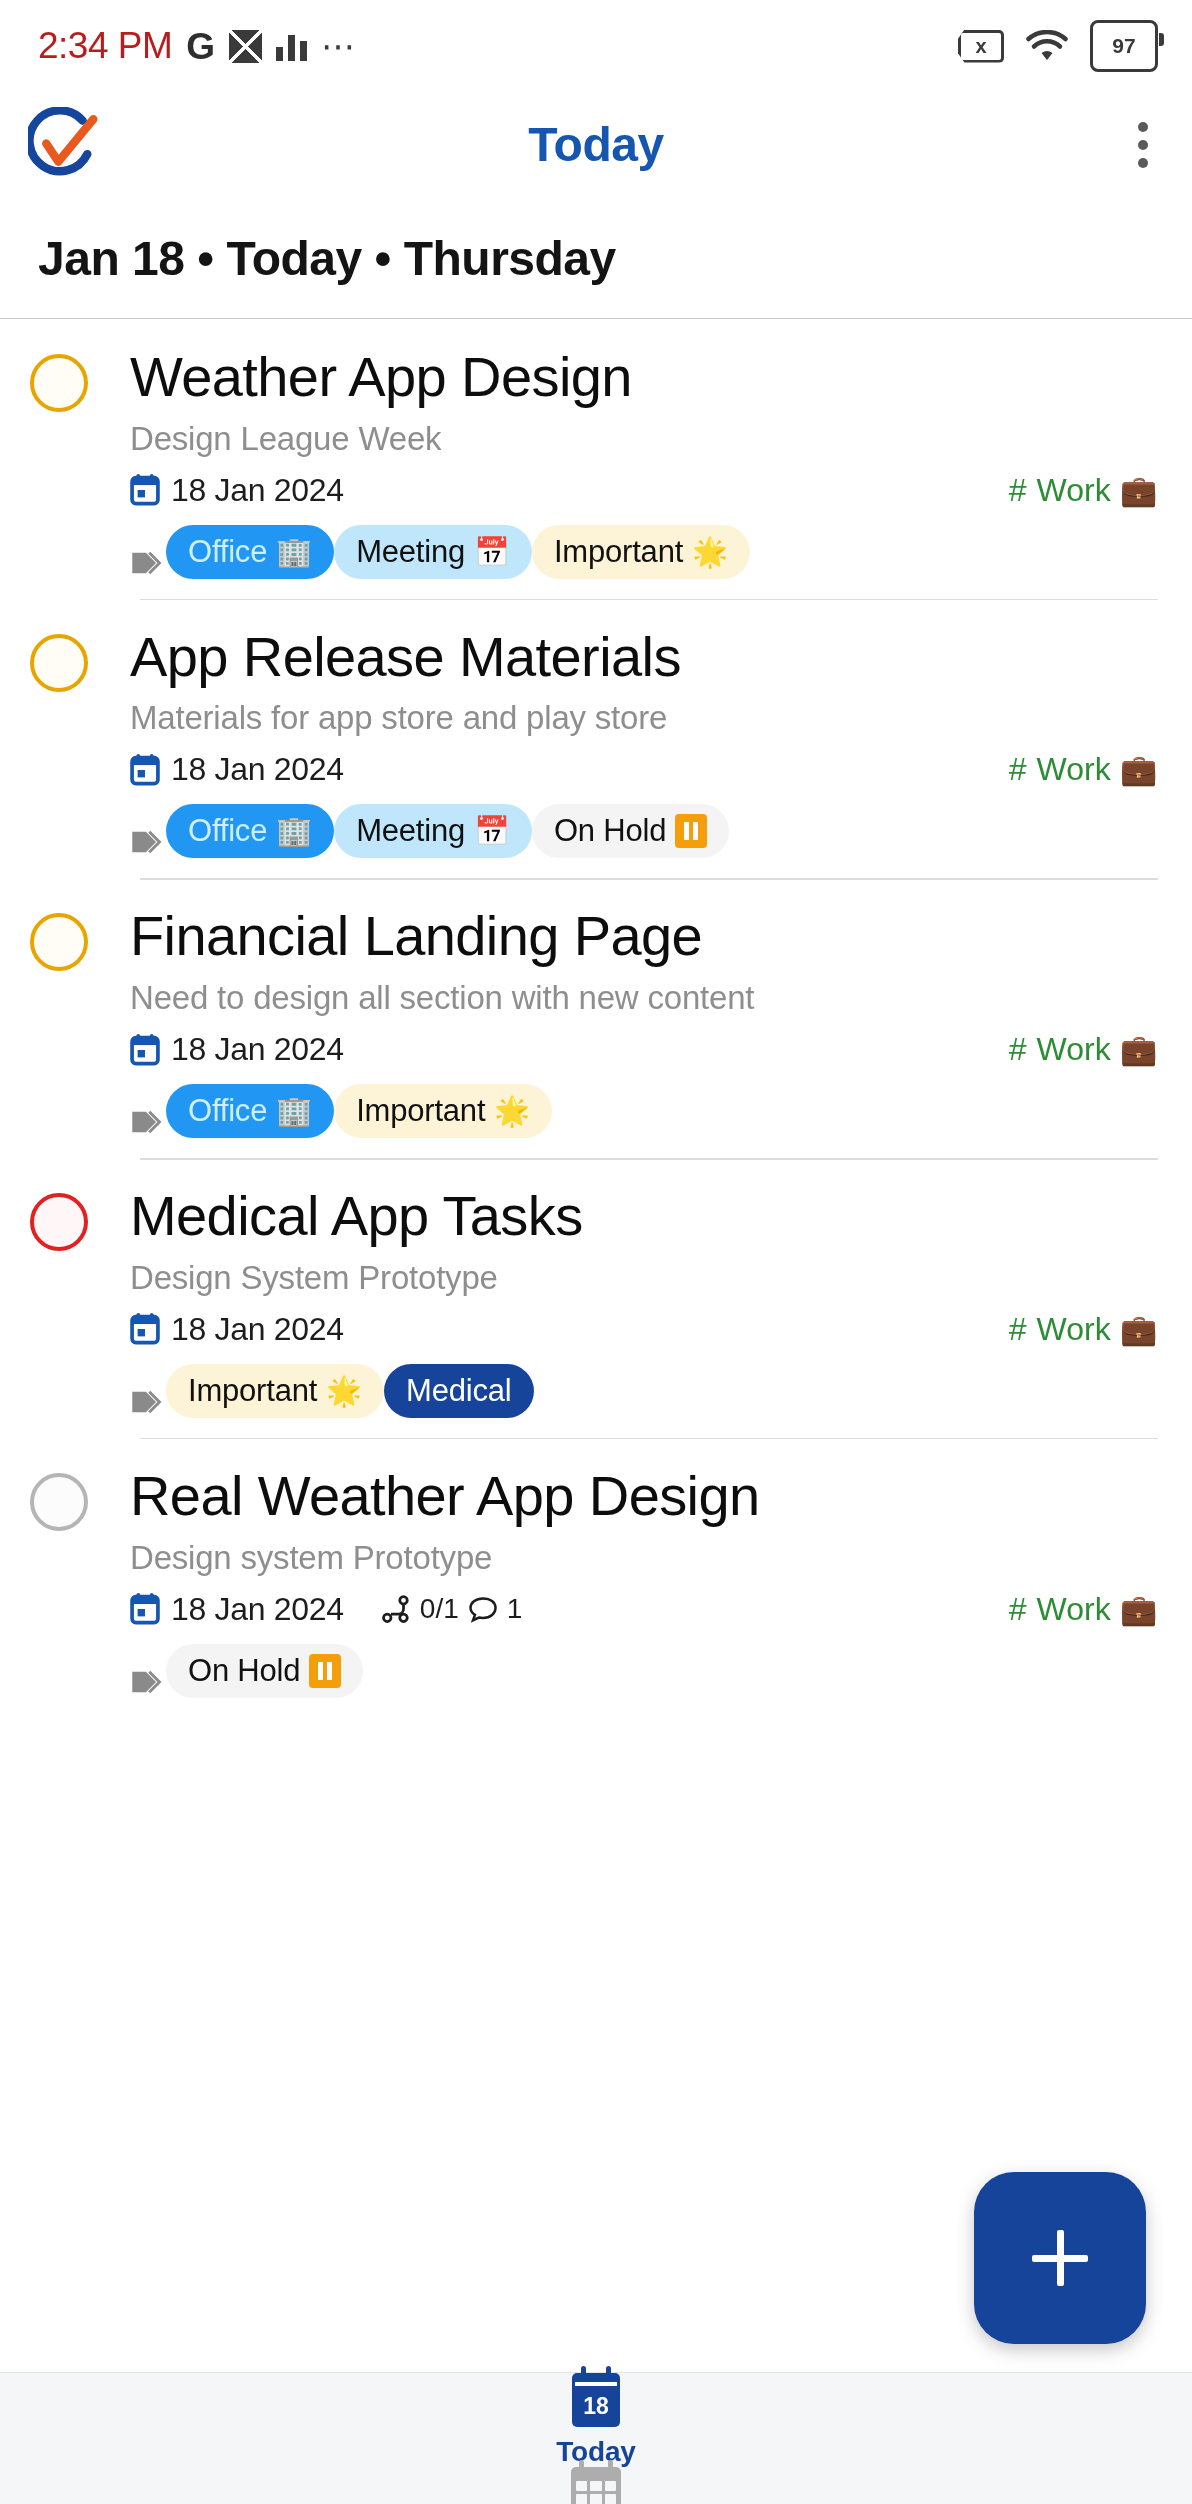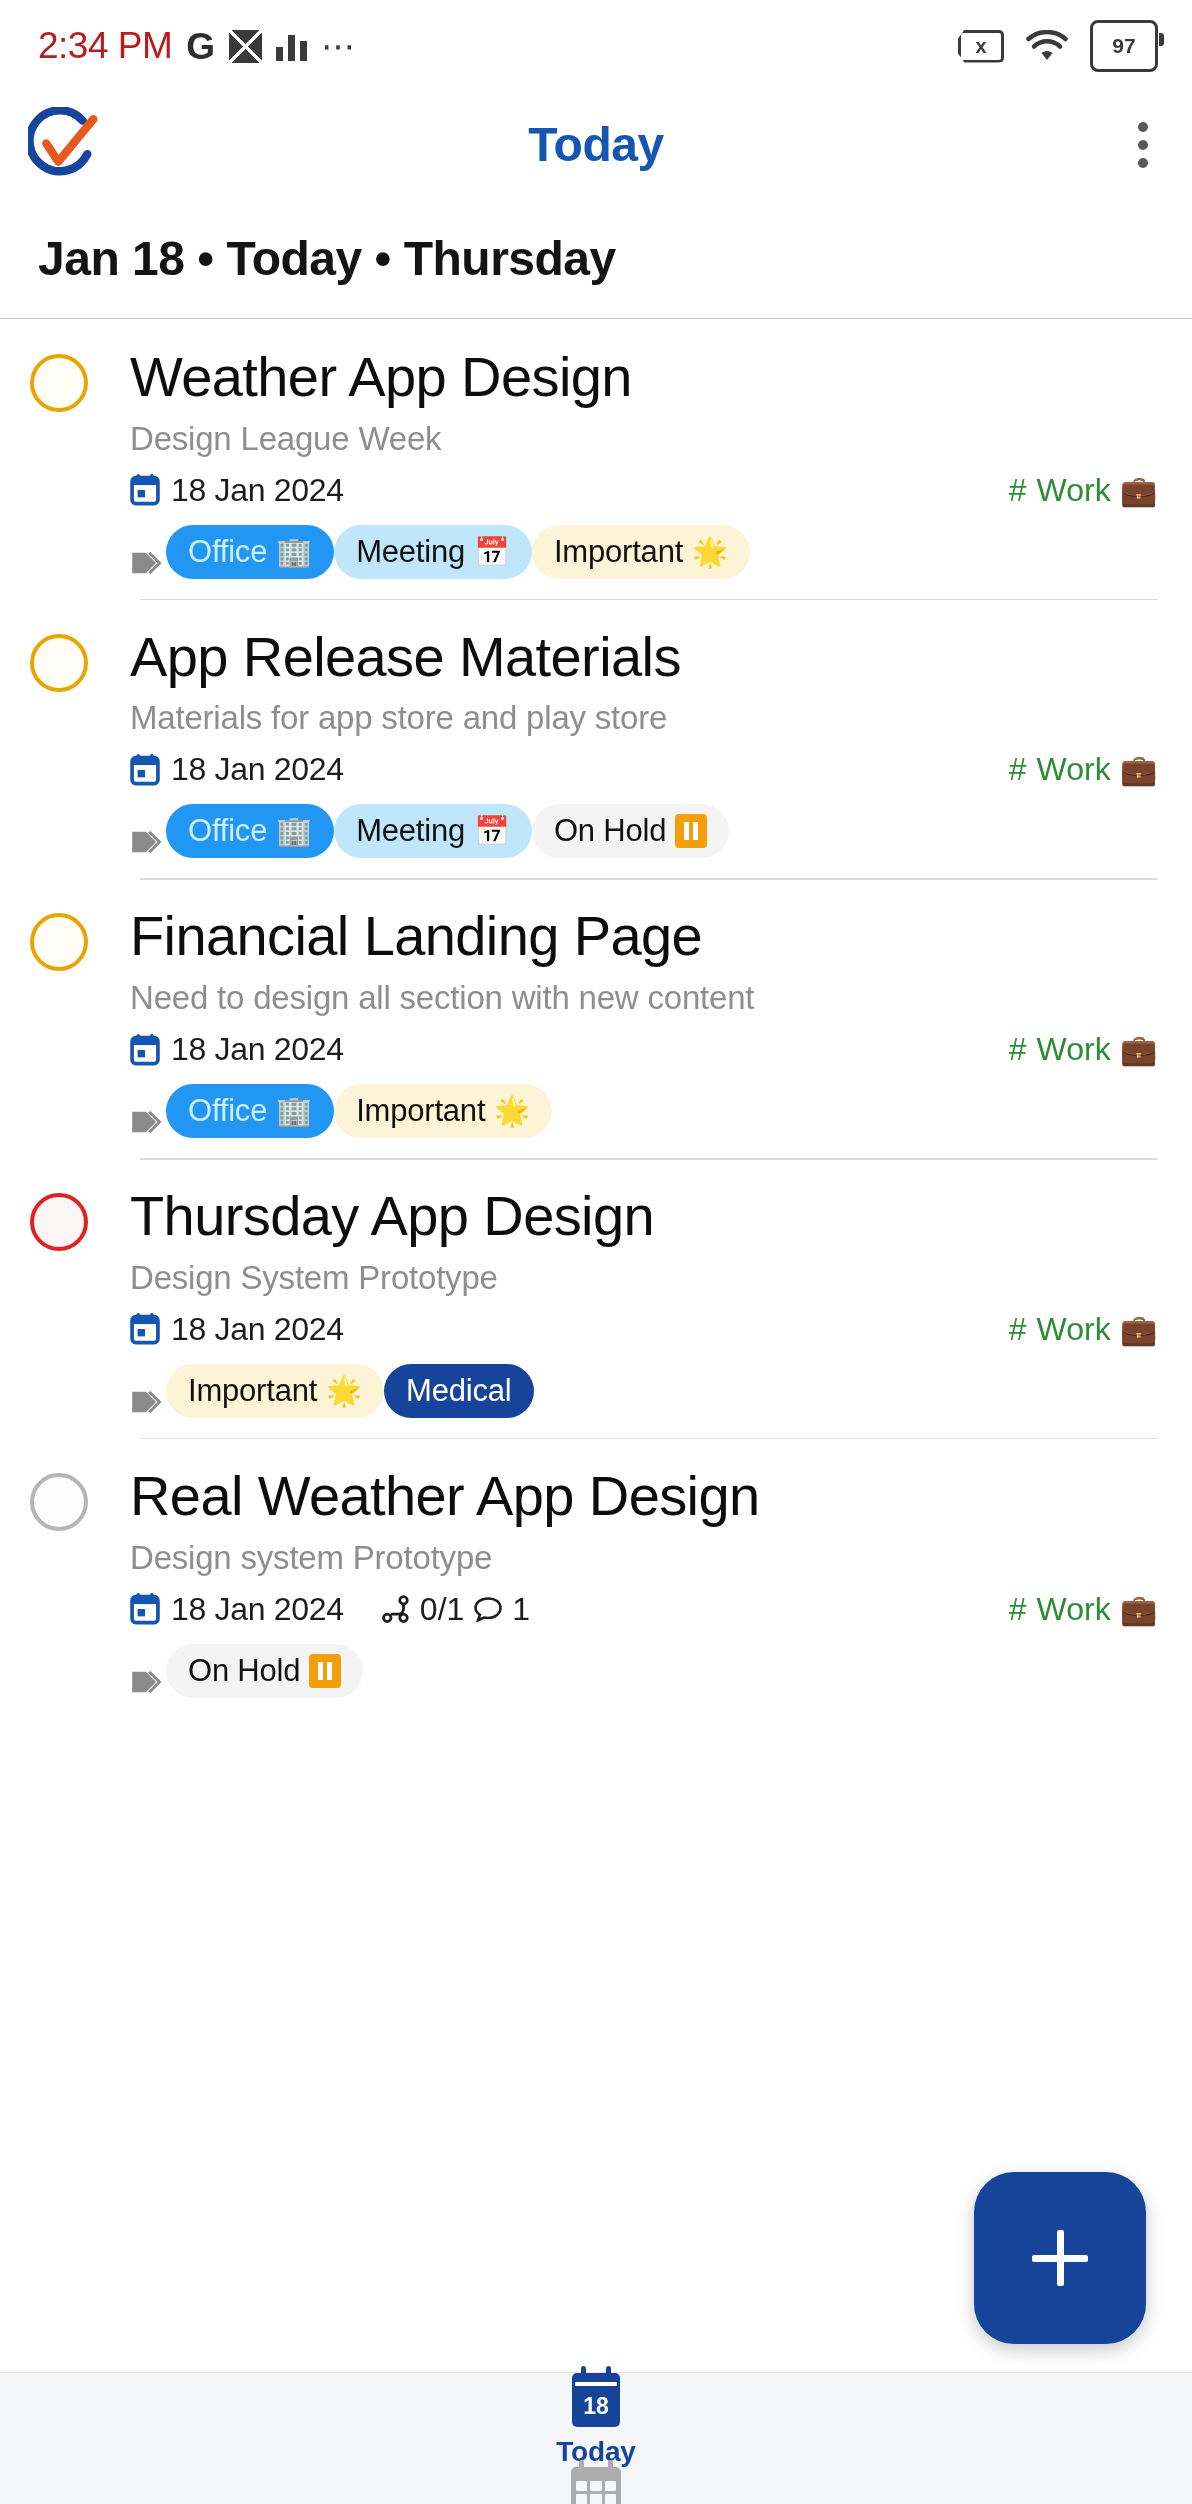--- a/index.html
+++ b/index.html
@@ -101,21 +101,21 @@
   .tdesc {
     font-size:33px; color:#8e8e8e; margin-top:11px; letter-spacing:-0.2px;
   }
   .tmeta {
     display:flex; align-items:center; margin-top:14px; gap:11px;
   }
   .cal-ico { width:30px; height:32px; flex:0 0 30px; }
   .tdate { font-size:32px; color:#1d1d1d; letter-spacing:-0.3px; }
   .meta-extra { display:flex; align-items:center; gap:9px; margin-left:26px; }
   .meta-extra .mi { width:30px; height:30px; }
-  .meta-extra span { font-size:32px; color:#1d1d1d; }
+  .meta-extra span { font-size:28px; color:#1d1d1d; }
   .proj {
     margin-left:auto; display:flex; align-items:center; gap:10px;
     font-size:32px; color:#2e8b36; font-weight:500; white-space:nowrap;
   }
   .proj .brief { font-size:30px; }
 
   .tags { display:flex; align-items:flex-end; margin-top:16px; }
   .tag-ico { width:34px; height:32px; flex:0 0 34px; margin-right:2px; }
   .tag {
     display:inline-flex; align-items:center; gap:9px;
@@ -347,21 +347,21 @@
           <span class="tag important">
             <span>Important</span>
             <span class="em">🌟</span>
           </span>
         </div>
       </div>
     </div>
     <div class="task">
       <div class="checkbox red"></div>
       <div class="tbody">
-        <div class="ttitle">Thursday App Design</div>
+        <div class="ttitle">Medical App Tasks</div>
         <div class="tdesc">Design System Prototype</div>
         <div class="tmeta">
           <svg class="cal-ico" viewBox="0 0 24 26">
             <rect x="1.5" y="3" width="21" height="21" rx="3" fill="none" stroke="#1557b0" stroke-width="3"></rect>
             <rect x="1.5" y="3" width="21" height="6" fill="#1557b0"></rect>
             <rect x="5" y="0" width="3" height="5" rx="1.5" fill="#1557b0"></rect>
             <rect x="16" y="0" width="3" height="5" rx="1.5" fill="#1557b0"></rect>
             <rect x="6" y="13" width="6" height="6" fill="#1557b0"></rect>
           </svg>
           <span class="tdate">18 Jan 2024</span>

